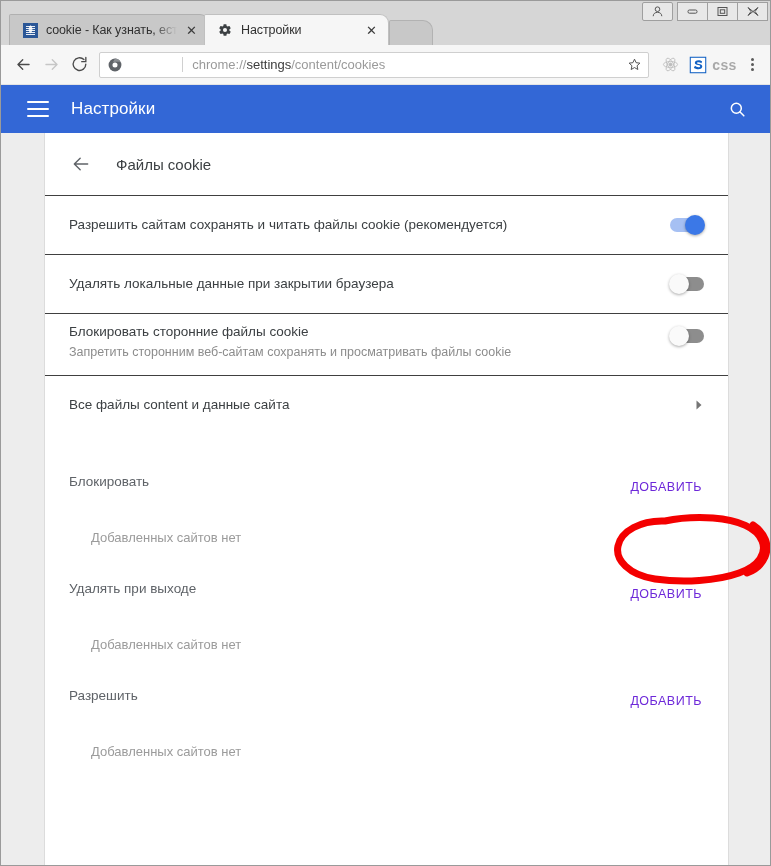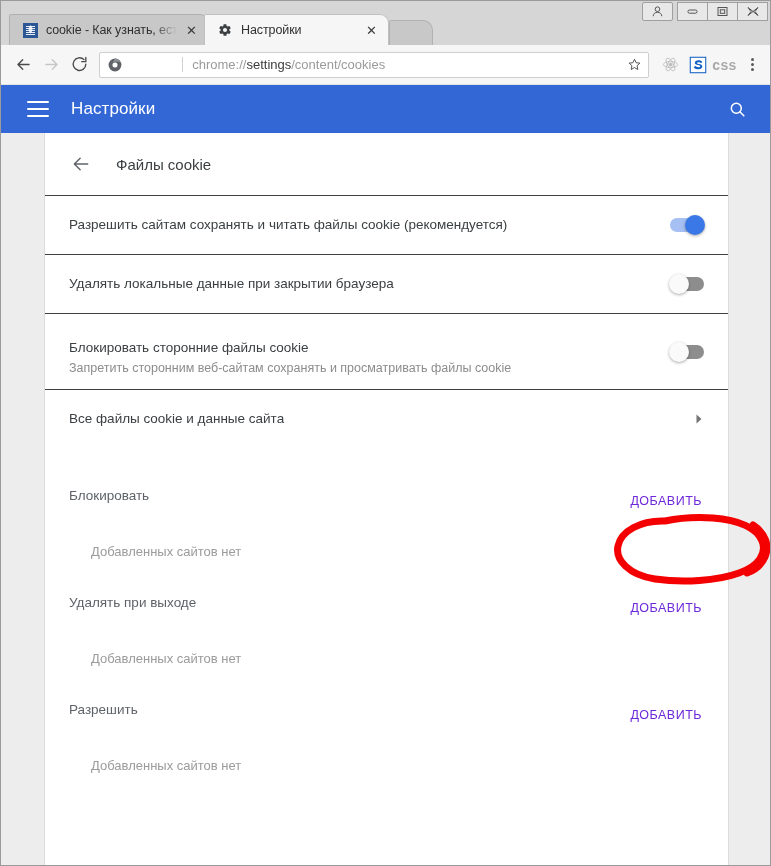--- a/index.html
+++ b/index.html
@@ -255,21 +255,21 @@
     color: #3c4043;
     line-height: 1.5;
   }
   .row .secondary {
     font-size: 12.5px;
     color: #8c8c8c;
     line-height: 1.5;
     margin-top: 1px;
   }
   .row.tall { min-height: 59px; }
-  .row.two-line { min-height: 62px; padding-top: 24px; padding-bottom: 11px; align-items: flex-start; }
+  .row.two-line { min-height: 62px; padding-top: 8px; padding-bottom: 11px; align-items: flex-start; }
   .row.two-line .toggle-wrap { margin-top: 7px; }
 
   .toggle {
     width: 34px; height: 14px;
     border-radius: 7px;
     position: relative;
     flex: none;
   }
   .toggle .knob {
     position: absolute;
@@ -508,21 +508,21 @@
           </div>
           <div class="toggle-wrap">
             <div class="toggle off">
                 <span class="knob"></span>
               </div>
           </div>
         </div>
 
         <div class="row tall">
           <div class="labels">
-            <div class="primary">Все файлы cookie и данные сайта</div>
+            <div class="primary">Все файлы content и данные сайта</div>
           </div>
           <div class="chev">
             <svg width="10" height="12" viewBox="0 0 10 12">
                 <path d="M2.5 1.5 L7.5 6 L2.5 10.5 Z" fill="#757575"></path>
               </svg>
           </div>
         </div>
 
         <div class="sec-space-a"></div>
 

